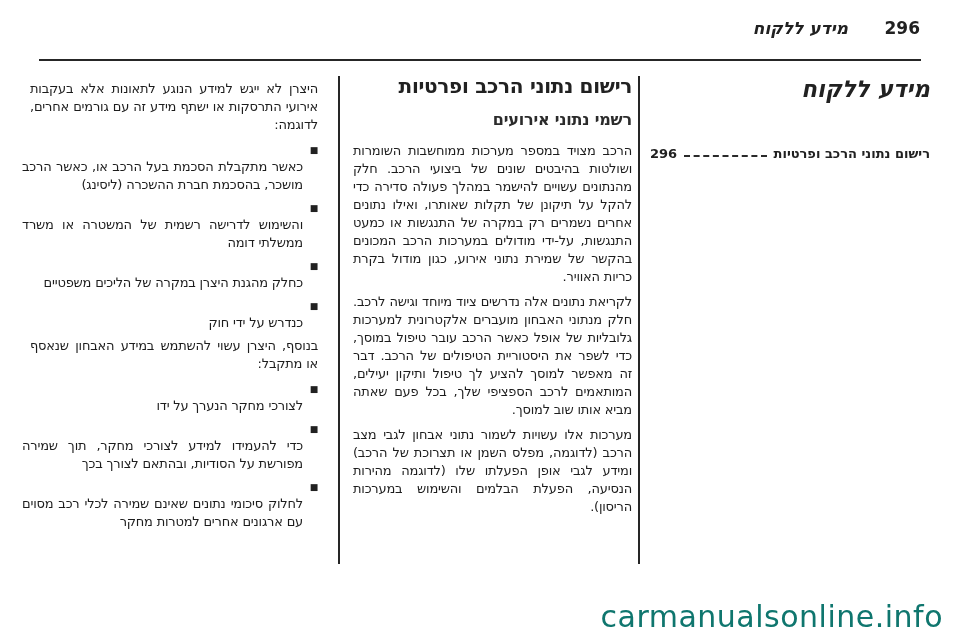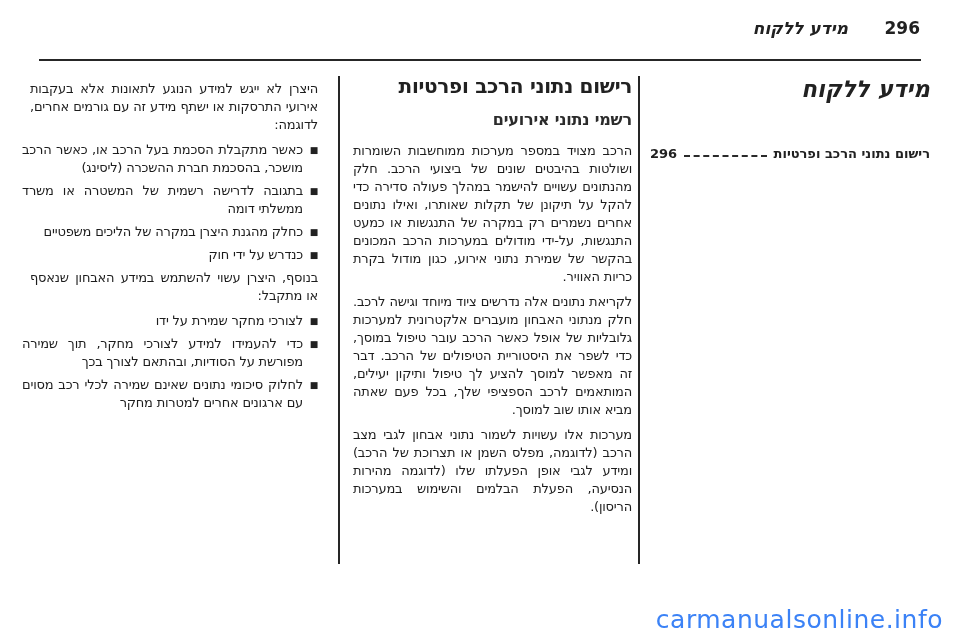--- a/index.html
+++ b/index.html
@@ -53,25 +53,25 @@
     font-size:16px;font-weight:bold;line-height:19px;color:#2b2b2b;
     margin:0 0 13px 0;text-align:right;
   }
   .body-text{font-size:13px;line-height:18px;letter-spacing:-0.2px;}
   .col-article p{margin:0 0 7px 8px;}
   
   .col-cont{position:absolute;top:80px;left:22px;width:296px;text-align:justify;}
   .col-cont p{margin:0 0 7px 8px;}
   .bullet{display:flex;direction:rtl;margin:0 0 5px 0;}
   .bullet-marker{flex:none;width:15px;font-size:9px;line-height:18px;color:#212121;}
-  .bullet-text{flex:1;text-align:justify;}
+  .bullet-text{flex:1;text-align:justify;margin-top:17px;}
   
   .watermark{
     position:absolute;right:17px;bottom:8px;
-    font-size:25px;color:#3b82f6;letter-spacing:0.5px;
+    font-size:30px;color:#0f766e;letter-spacing:0.5px;
     font-family:"DejaVu Sans", sans-serif;direction:ltr;
   }
 </style>
 </head>
 <body>
 
 <div class="page">
 
   <div class="running-header-num">296</div>
   <div class="running-header-title">מידע ללקוח</div>
@@ -99,36 +99,36 @@
 
   <div class="col-cont body-text">
     <p>היצרן לא ייגש למידע הנוגע לתאונות אלא בעקבות אירועי התרסקות או ישתף מידע זה עם גורמים אחרים, לדוגמה:</p>
 
     <div class="bullet">
       <span class="bullet-marker">■</span>
       <span class="bullet-text">כאשר מתקבלת הסכמת בעל הרכב או, כאשר הרכב מושכר, בהסכמת חברת ההשכרה (ליסינג)</span>
     </div>
     <div class="bullet">
       <span class="bullet-marker">■</span>
-      <span class="bullet-text">בתגובה לדרישה רשמית של המשטרה או משרד ממשלתי דומה</span>
+      <span class="bullet-text">והשימוש לדרישה רשמית של המשטרה או משרד ממשלתי דומה</span>
     </div>
     <div class="bullet">
       <span class="bullet-marker">■</span>
       <span class="bullet-text">כחלק מהגנת היצרן במקרה של הליכים משפטיים</span>
     </div>
     <div class="bullet">
       <span class="bullet-marker">■</span>
       <span class="bullet-text">כנדרש על ידי חוק</span>
     </div>
 
     <p>בנוסף, היצרן עשוי להשתמש במידע האבחון שנאסף או מתקבל:</p>
 
     <div class="bullet">
       <span class="bullet-marker">■</span>
-      <span class="bullet-text">לצורכי מחקר שמירת על ידו</span>
+      <span class="bullet-text">לצורכי מחקר הנערך על ידו</span>
     </div>
     <div class="bullet">
       <span class="bullet-marker">■</span>
       <span class="bullet-text">כדי להעמידו למידע לצורכי מחקר, תוך שמירה מפורשת על הסודיות, ובהתאם לצורך בכך</span>
     </div>
     <div class="bullet">
       <span class="bullet-marker">■</span>
       <span class="bullet-text">לחלוק סיכומי נתונים שאינם שמירה לכלי רכב מסוים עם ארגונים אחרים למטרות מחקר</span>
     </div>
   </div>

